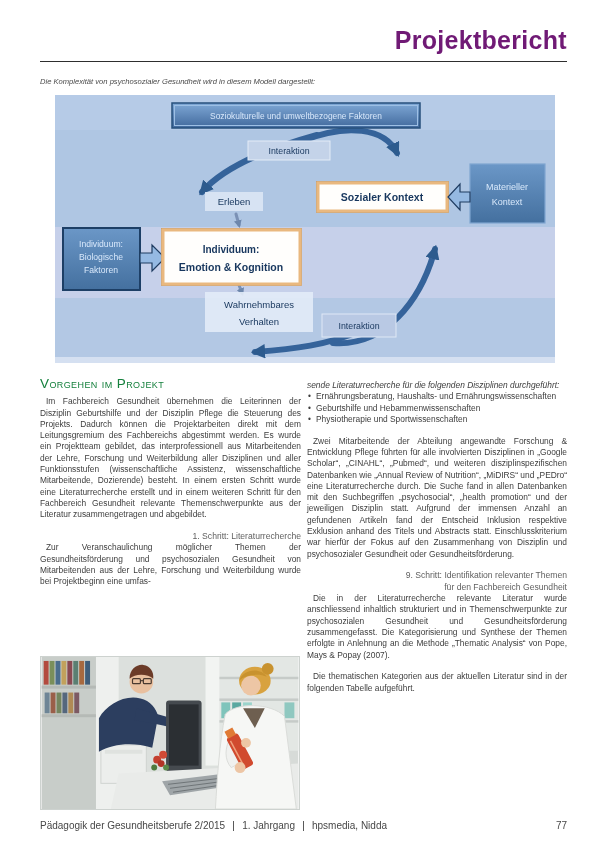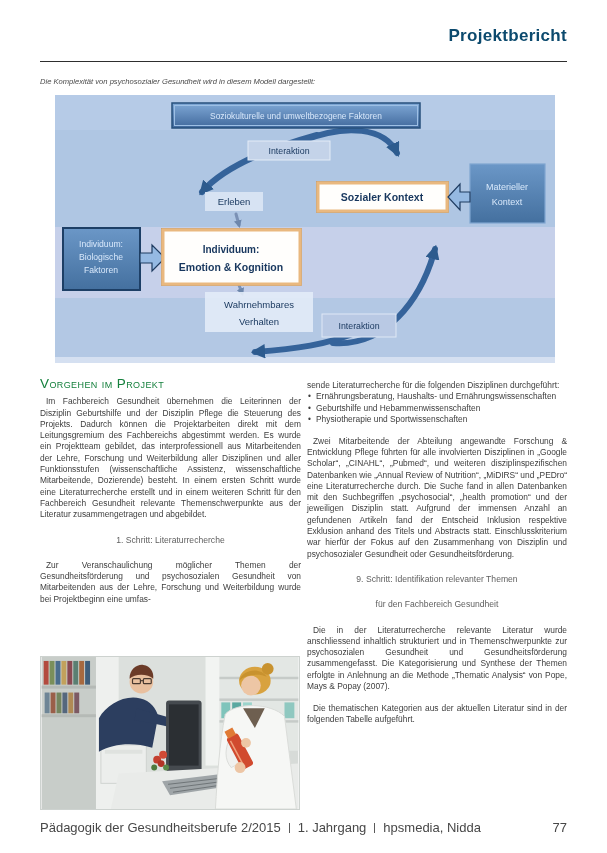--- a/index.html
+++ b/index.html
@@ -3,50 +3,50 @@
 <meta charset="utf-8">
 <style>
   html,body{margin:0;padding:0;}
   body{
     width:607px;height:853px;background:#ffffff;position:relative;overflow:hidden;
     font-family:"Liberation Sans",sans-serif;color:#3d3d3d;
   }
   .abs{position:absolute;}
   
   .page-title{
-    top:26px;right:40px;font-size:17px;font-weight:bold;color:#0c4a6e;
+    top:26px;right:40px;font-size:25px;font-weight:bold;color:#701a75;
     letter-spacing:.3px;
   }
   .title-rule{top:61px;left:40px;right:40px;border-top:1.6px solid #2e2e2e;height:0;}
   .fig-caption{top:77px;left:40px;font-size:7.6px;font-style:italic;color:#4a4a4a;}
   
   .diagram{top:95px;left:55px;width:500px;height:268px;}
   .diagram text{font-family:"Liberation Sans",sans-serif;}
   .ribbon{fill:none;stroke:#35639a;stroke-width:6;stroke-linecap:round;}
   .mini{fill:none;stroke:#7b91b5;stroke-width:3;stroke-linecap:round;}
   .t-light{fill:#d8e8fb;}
   .t-dark{fill:#17365d;}
   
   .col{width:261px;font-size:8.4px;line-height:11.3px;text-align:justify;color:#3d3d3d;}
   .col-left{top:378px;left:40px;}
   .col-right{top:380px;left:307px;width:260px;}
   .sec-h{font-variant:small-caps;font-size:13.5px;letter-spacing:.4px;color:#15803d;
     font-weight:500;margin:0 0 7px 0;text-align:left;}
   .para{margin:0 0 10.5px 0;text-indent:6px;}
-  .para.noindent{text-indent:0;}
+  .para.noindent{text-indent:0;font-style:italic;}
   .para.tight{margin-bottom:0;}
-  .subhead{color:#5f5f5f;font-size:8.6px;text-align:center;margin:14px;}
+  .subhead{color:#5f5f5f;font-size:8.6px;text-align:right;margin:0;}
   ul.blist{list-style:none;margin:0 0 10.5px 0;padding:0;}
   ul.blist li{padding-left:9px;position:relative;text-align:left;}
   ul.blist li::before{content:"•";position:absolute;left:1px;top:0;color:#3d3d3d;}
   
   .photo{top:656px;left:40px;width:260px;height:154px;border:1px solid #cdd2cf;box-sizing:border-box;}
   
   .footer{top:820px;left:40px;right:40px;display:flex;justify-content:space-between;
-    align-items:center;font-size:13px;color:#474747;}
+    align-items:center;font-size:10px;color:#474747;}
   .footer .fleft{display:flex;align-items:center;gap:8px;}
   .footer .sep{display:inline-block;width:1px;height:10px;background:#5a5a5a;}
 </style>
 </head>
 <body>
 
 <div class="abs page-title">Projektbericht</div>
 <div class="abs title-rule"></div>
 <div class="abs fig-caption">Die Komplexität von psychosozialer Gesundheit wird in diesem Modell dargestellt:</div>
 

